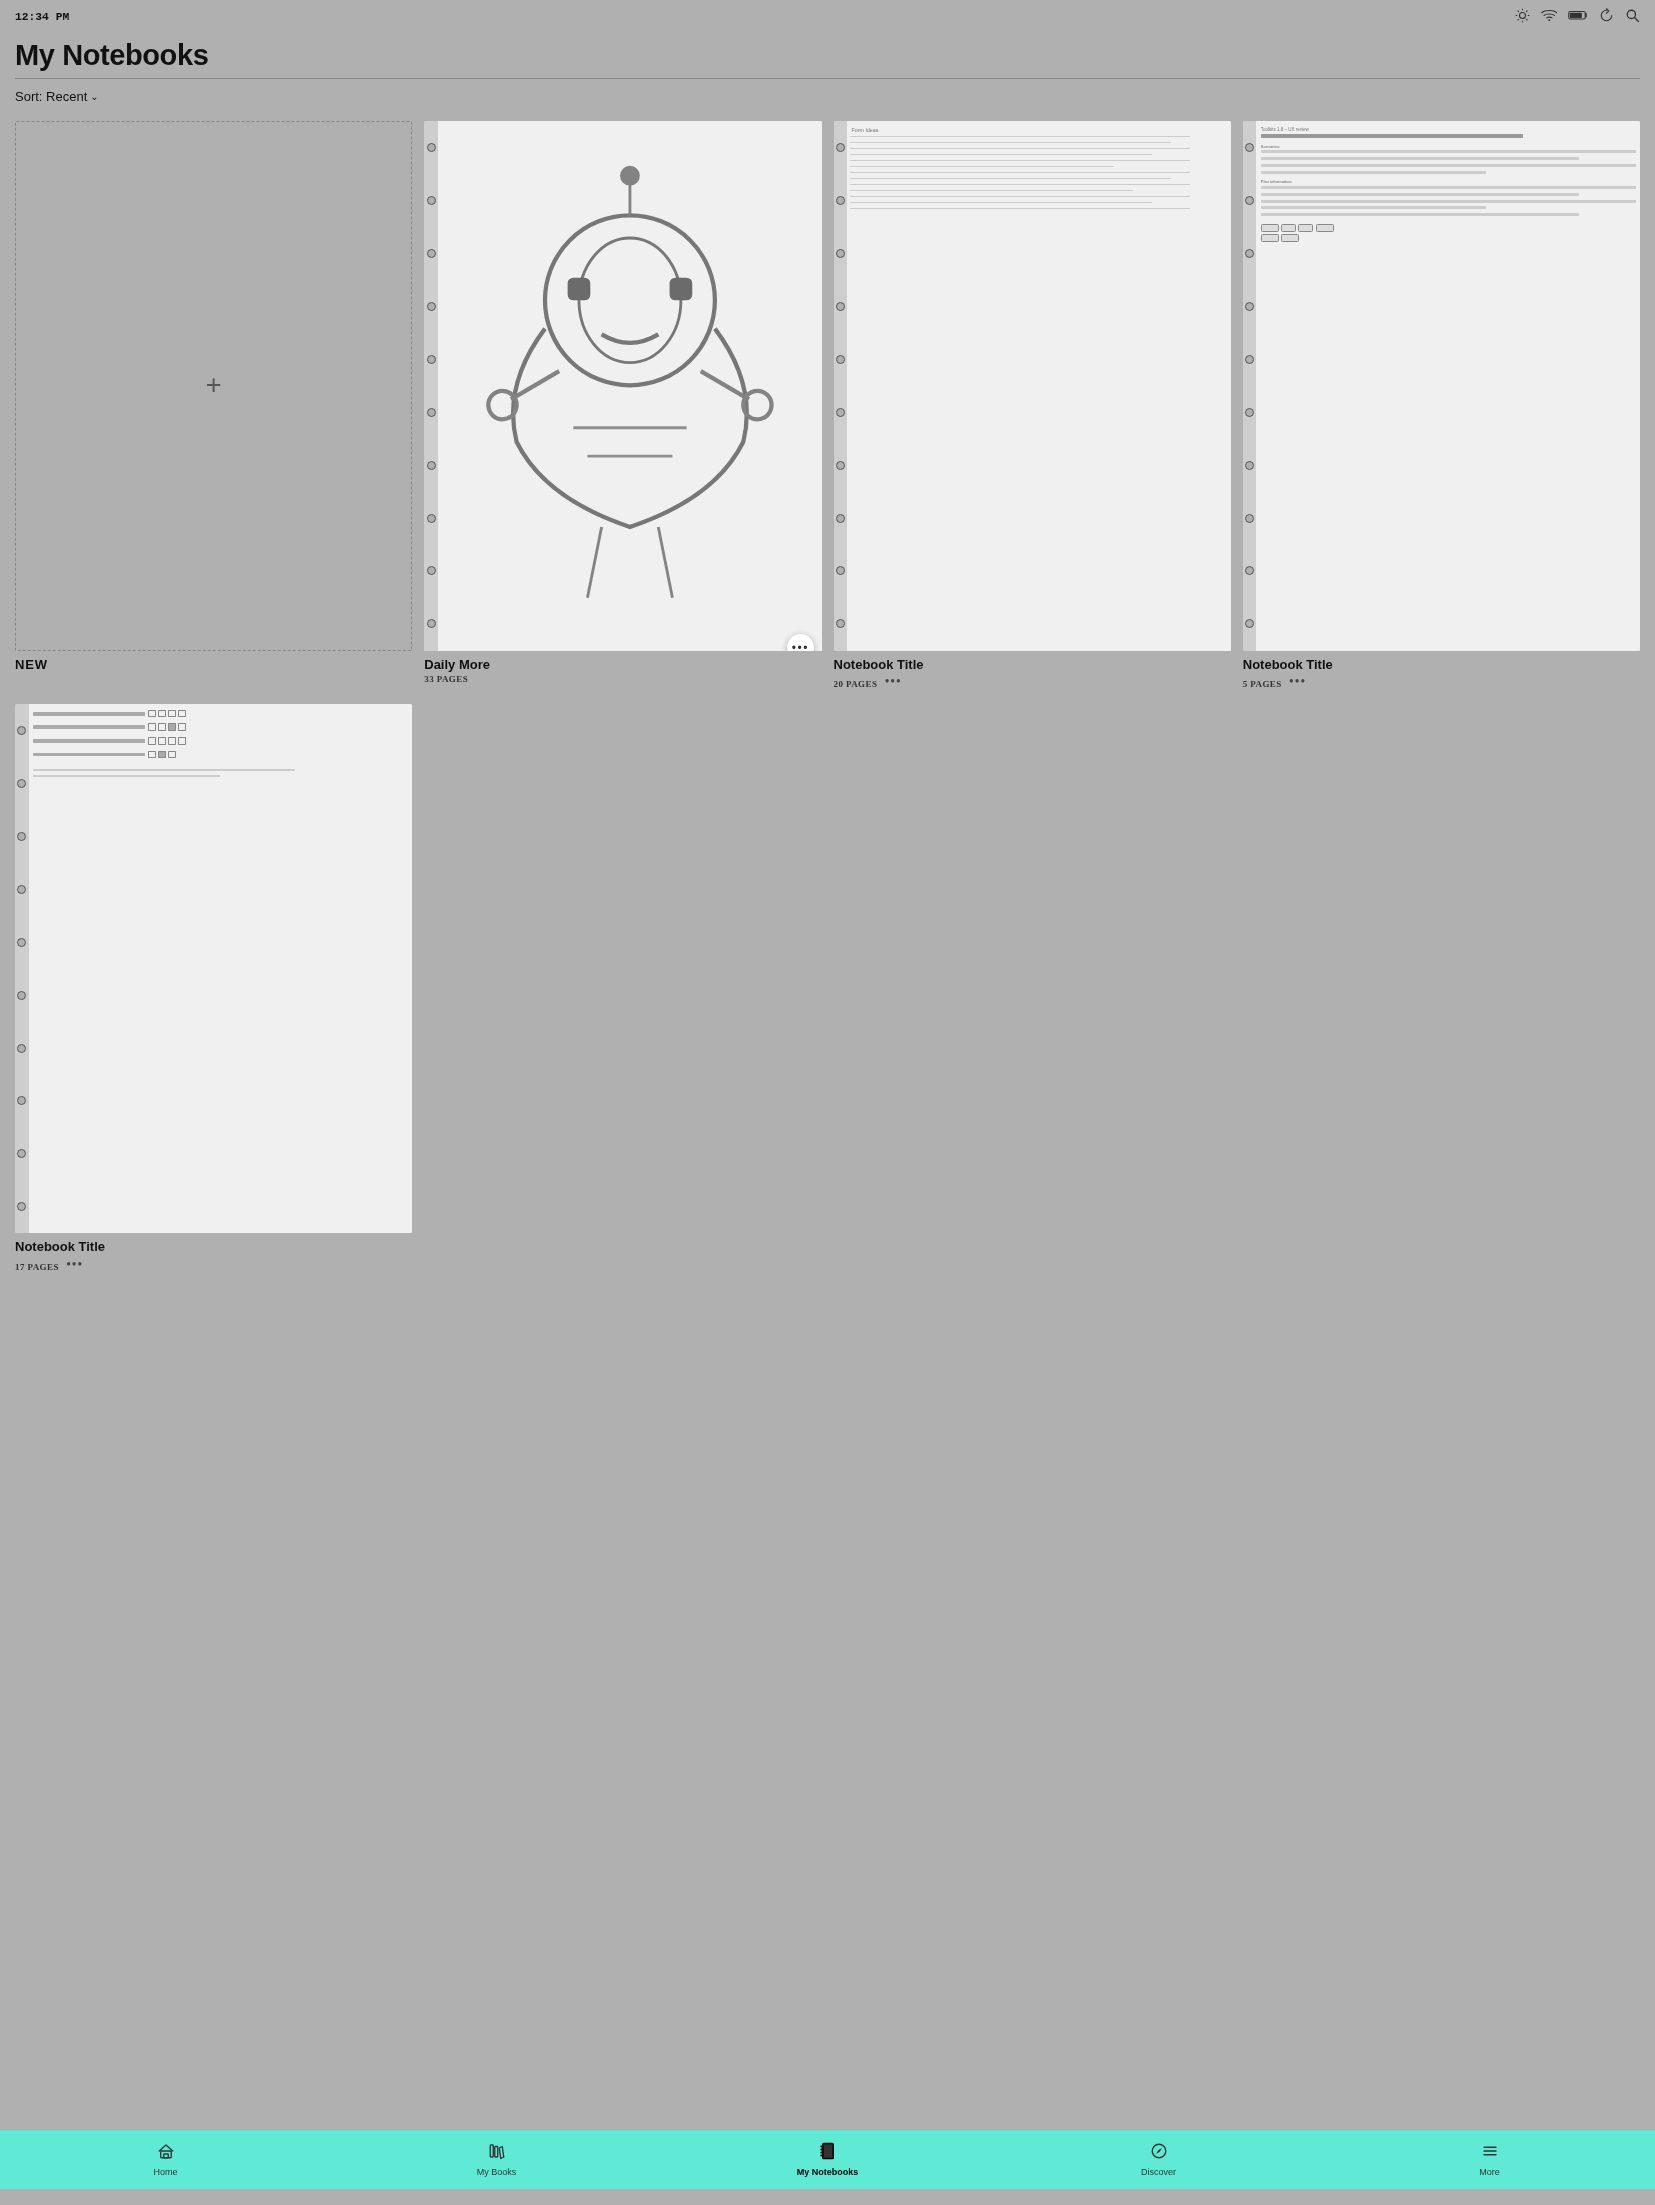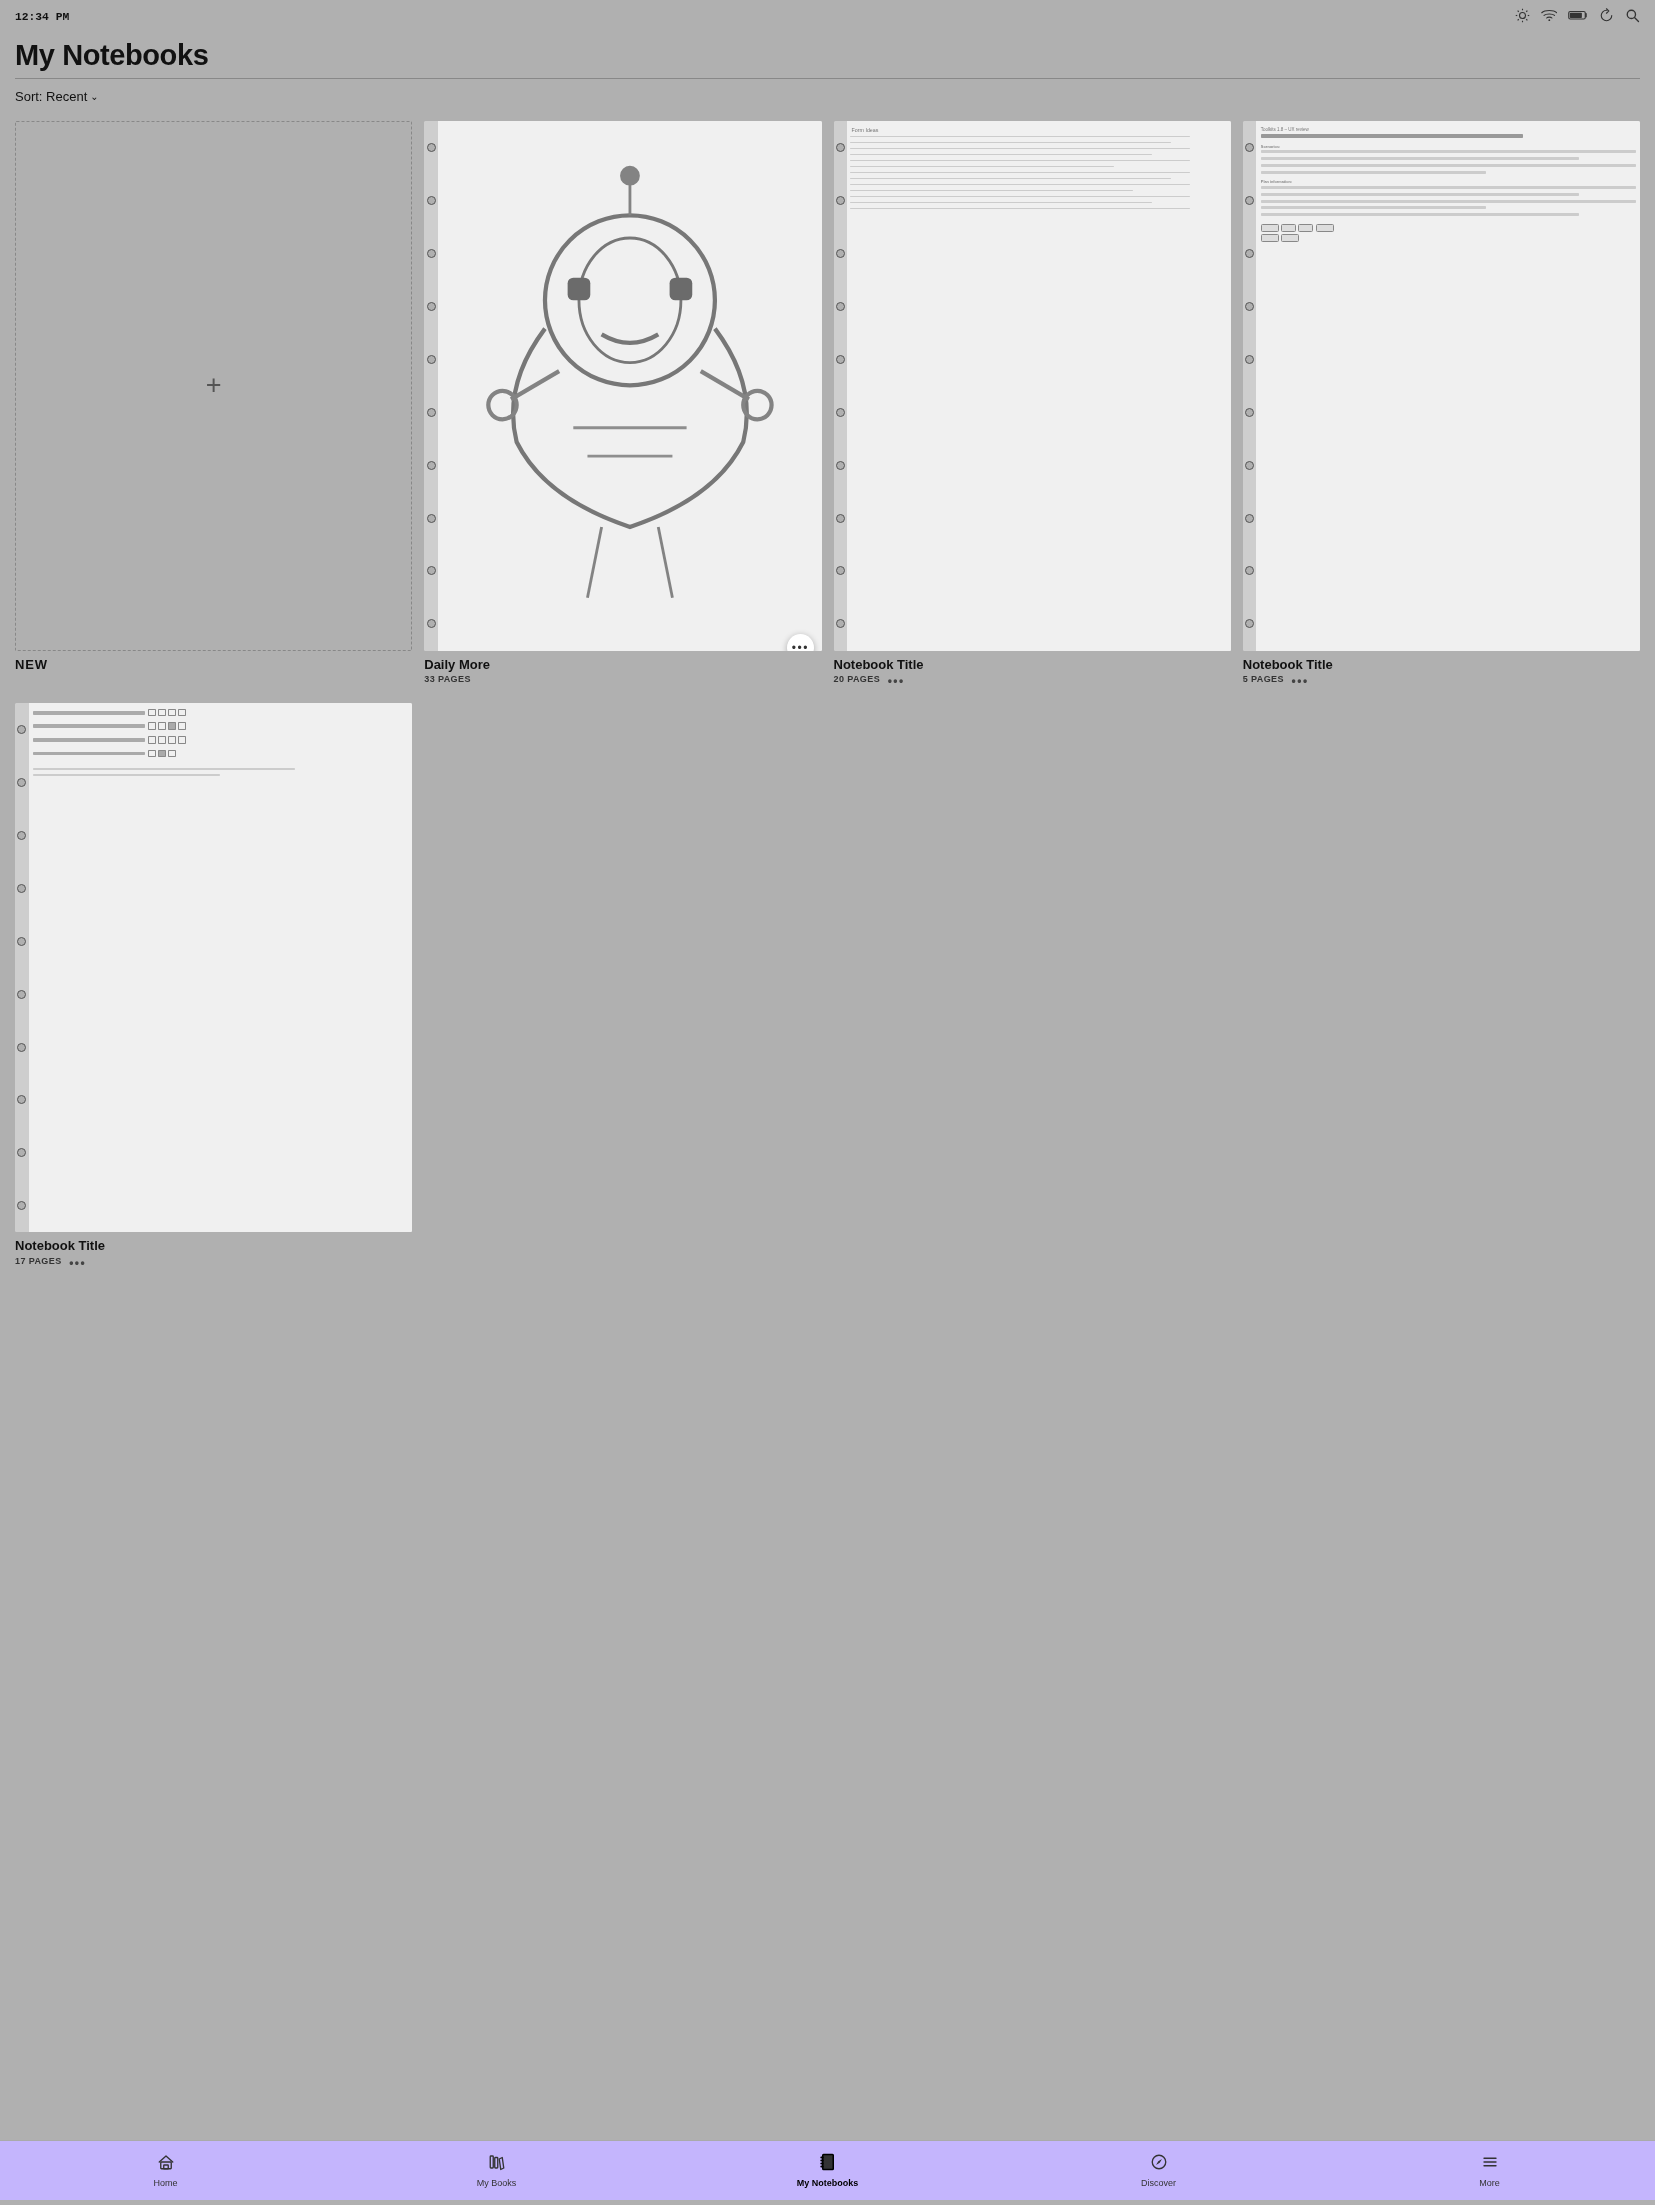--- a/index.html
+++ b/index.html
@@ -222,26 +222,27 @@
       background: transparent;
     }
 
     .notebook-title {
       font-size: 13px;
       font-weight: 600;
       margin-bottom: 2.3px;
     }
     .notebook-meta {
       display: flex;
-      align-items: flex-start;
+      align-items: flex-end;
       gap: 7.6px;
       font-size: 9px;
       font-weight: 600;
       letter-spacing: 0.4px;
       color: #333;
+      font-family: Liberation Serif, serif;
     }
     .notebook-pages {
       text-transform: uppercase;
     }
     .more-dots {
       font-size: 12px;
       color: #444;
       cursor: pointer;
       letter-spacing: 1.5px;
     }
@@ -270,25 +271,25 @@
       font-size: 12px;
       letter-spacing: 1.5px;
       color: #333;
       cursor: pointer;
       z-index: 10;
     }
 
     
     .bottom-nav {
       position: fixed;
-      bottom: 5px;
+      bottom: 16px;
       left: 0;
       right: 0;
       height: 60px;
-      background: #c4b5fd;
+      background: #5eead4;
       border-top: 0.8px solid #aaa;
       display: flex;
       align-items: center;
       justify-content: flex-start;
     }
 
     .nav-item {
       display: flex;
       flex-direction: column;
       align-items: center;

